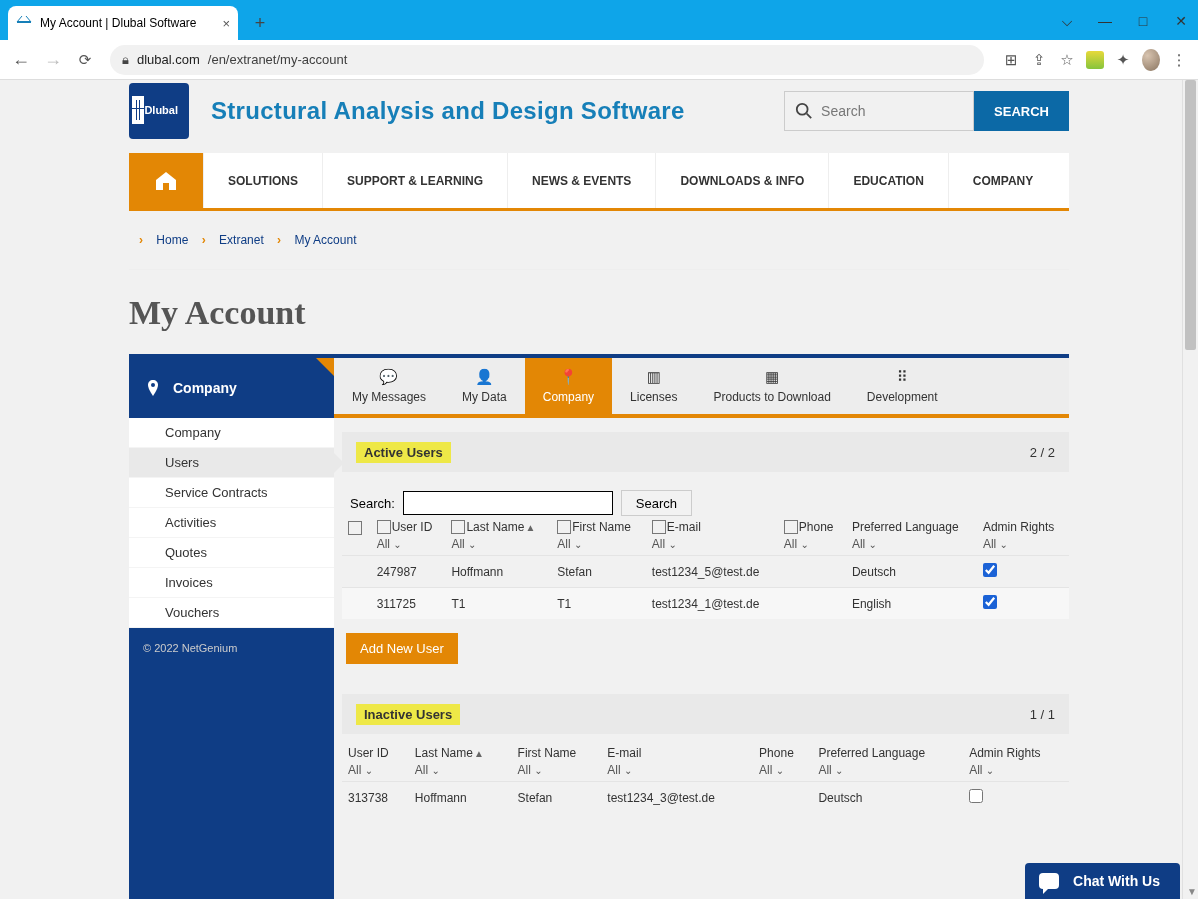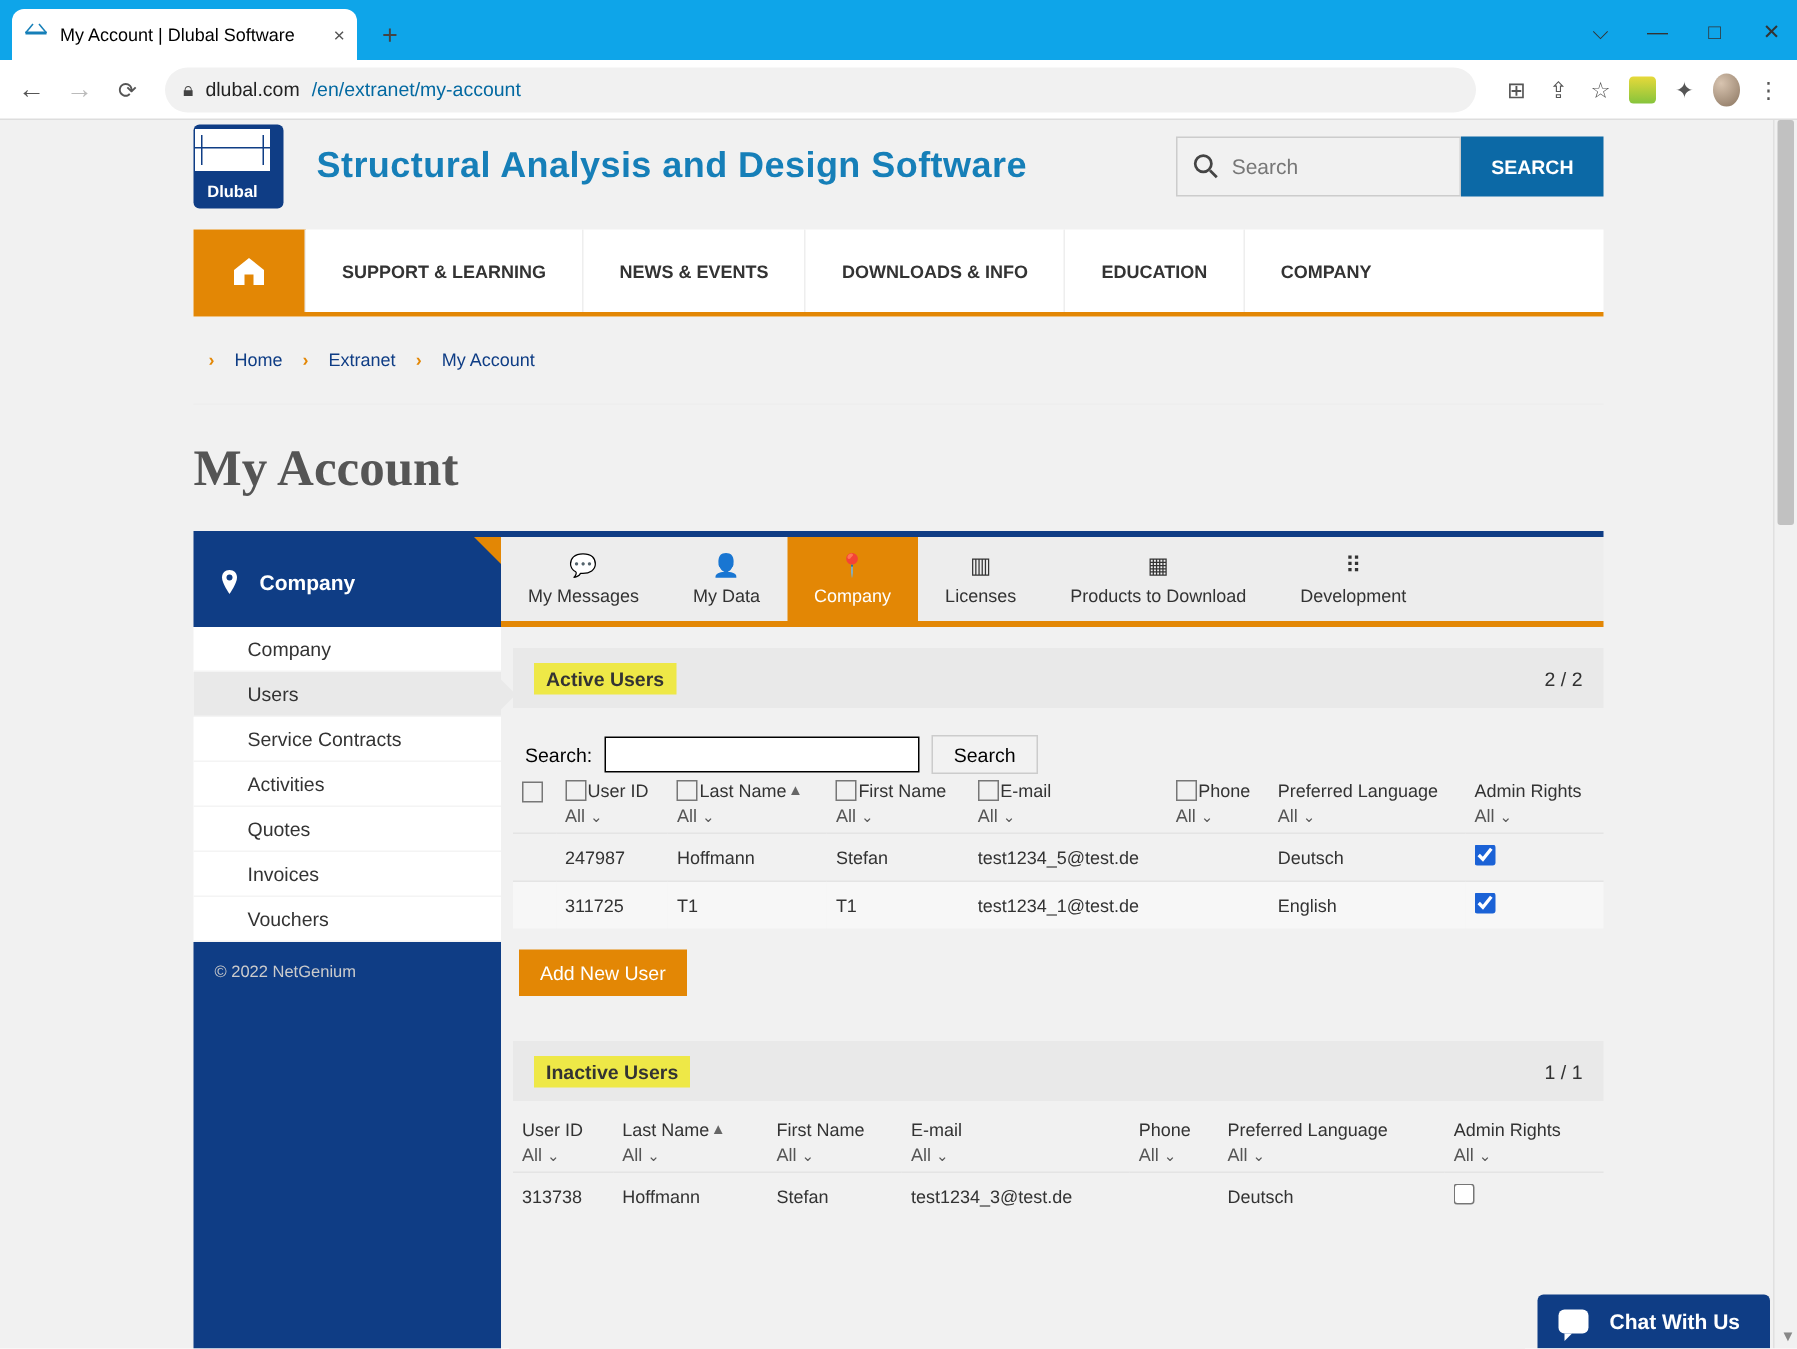--- a/index.html
+++ b/index.html
@@ -29,21 +29,21 @@
 .page-wrap{ height:819px; overflow:hidden; background:#f1f1f1; position:relative;}
 .page-scrollbar{position:absolute;right:0;top:0;width:16px;height:100%;background:#f1f1f1;border-left:1px solid #e0e0e0;}
 .page-scrollbar .thumb{ position:absolute; top:0; left:2px; right:2px; height:270px; background:#c1c1c1; border-radius:2px;}
 .page-scrollbar .arrow{position:absolute;left:4px;color:#888;font-size:10px;}
 .page-scrollbar .arrowup{top:2px;}
 .page-scrollbar .arrowdown{bottom:2px;}
 .page{ width:940px; margin:0 auto; }
 
 
 .site-header{ display:flex; align-items:center; padding:3px 0 14px 0; gap:22px;}
-.logo{ width:60px; height:56px; background:#0f3d85; border-radius:4px; display:flex; flex-direction:column; align-items:center; justify-content:space-between; color:#fff; font-size:11px; font-weight:bold; padding:3px 11px 5px 3px;}
+.logo{ width:60px; height:56px; background:#0f3d85; border-radius:4px; display:flex; flex-direction:row; align-items:center; justify-content:space-between; color:#fff; font-size:11px; font-weight:bold; padding:3px 11px 5px 3px;}
 .logo-top{width:50px;height:28px;background:#fff;position:relative;}
 .logo-top::before{content:"";position:absolute;left:0;right:0;top:12px;height:1px;background:#0f3d85;}
 .logo-top::after{content:"";position:absolute;left:4px;right:4px;top:4px;bottom:4px;border:1px solid #0f3d85;border-top:none;border-bottom:none;}
 .tagline{ color:#167fb8; font-size:24px; font-weight:600; letter-spacing:.3px;}
 .search-box{ margin-left:auto; display:flex;}
 .search-field{ border:1px solid #ccc; height:40px; width:190px; display:flex; align-items:center; font-size:14px; color:#777; padding:0 10px; gap:8px;}
 .search-btn{ background:#0c69a6; color:#fff; border:none; height:40px; padding:0 20px; font-weight:bold; font-size:13px;}
 
 
 .main-nav{ display:flex; background:#fff; border-bottom:3px solid #e38705;}
@@ -129,21 +129,21 @@
   </div>
 </div>
 
 <div class="addr-bar">
   <span class="nav-btn">←</span>
   <span class="nav-btn disabled">→</span>
   <span class="nav-btn reload">⟳</span>
   <div class="url-box">
     <span class="lock">🔒︎</span>
     <span>dlubal.com</span>
-      <span style="color:#0369a1">/en/extranet/my-account</span>
+      <span style="color:#404040">/en/extranet/my-account</span>
   </div>
   <div class="addr-icons">
     <span>⊞</span>
     <span>⇪</span>
     <span>☆</span>
     <span class="ext-pill"></span>
     <span>✦</span>
     <span class="avatar-icon"></span>
     <span>⋮</span>
   </div>
@@ -173,20 +173,21 @@
         <button class="search-btn">SEARCH</button>
       </div>
     </div>
 
     <div class="main-nav">
       <div class="item home">
         <svg width="24" height="22" viewBox="0 0 24 22">
             <path d="M2 10 L12 2 L22 10 L22 20 L15 20 L15 13 L9 13 L9 20 L2 20 Z" fill="#fff"></path>
           </svg>
       </div>
+      <div class="item">SOLUTIONS</div>
       <div class="item">SUPPORT &amp; LEARNING</div>
       <div class="item">NEWS &amp; EVENTS</div>
       <div class="item">DOWNLOADS &amp; INFO</div>
       <div class="item">EDUCATION</div>
       <div class="item">COMPANY</div>
     </div>
 
     <div class="crumbs">
       <span class="sep">›</span>
       <a>Home</a>

